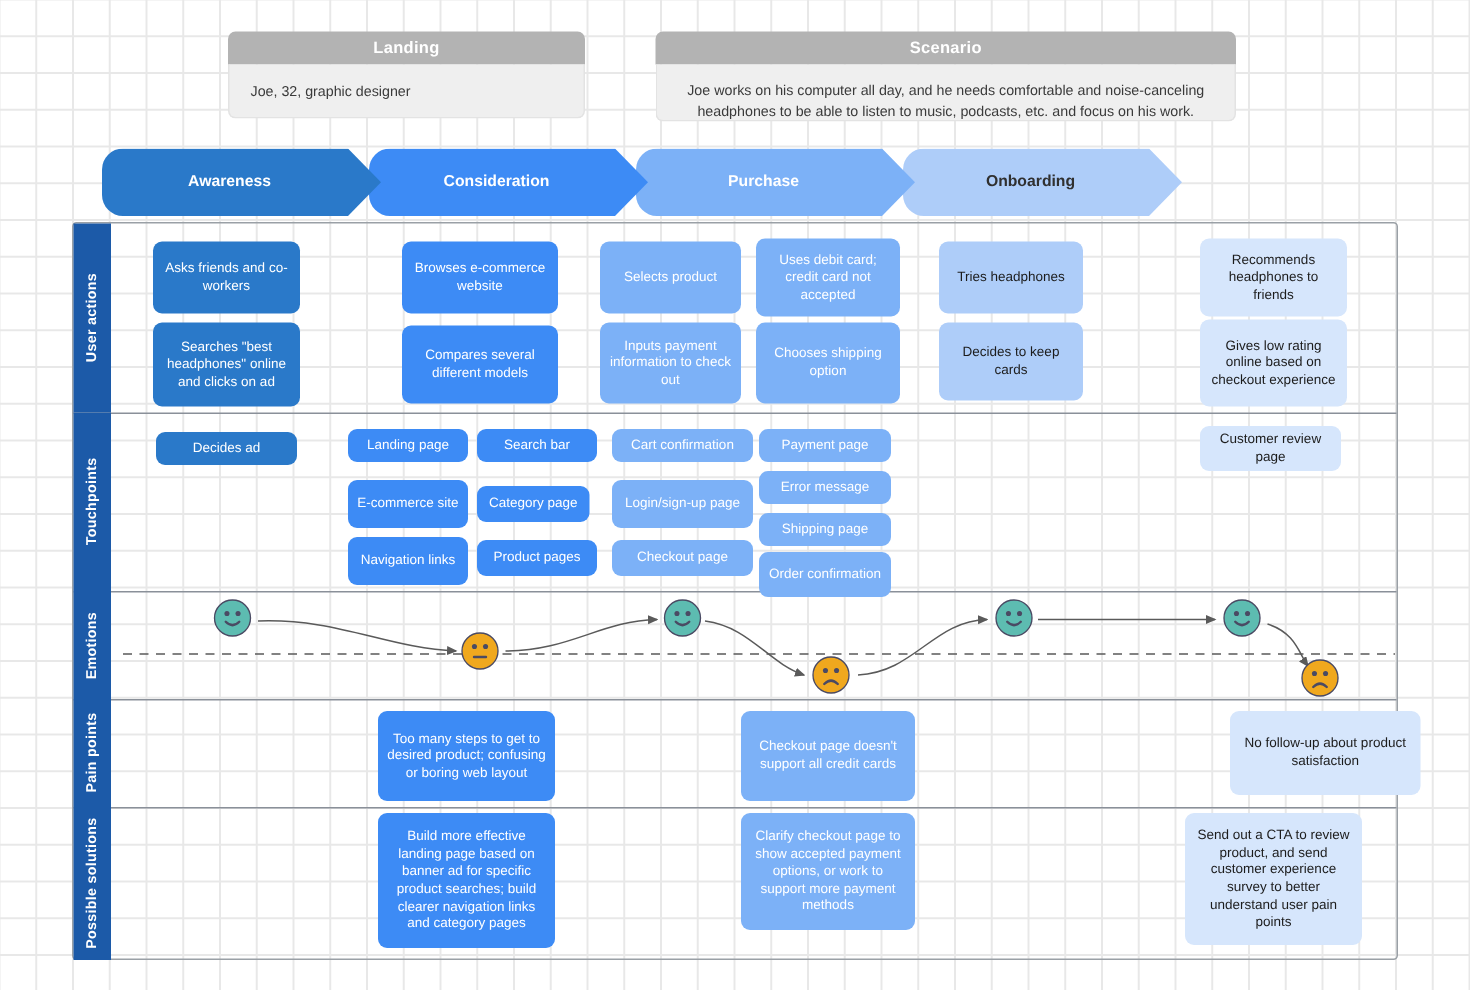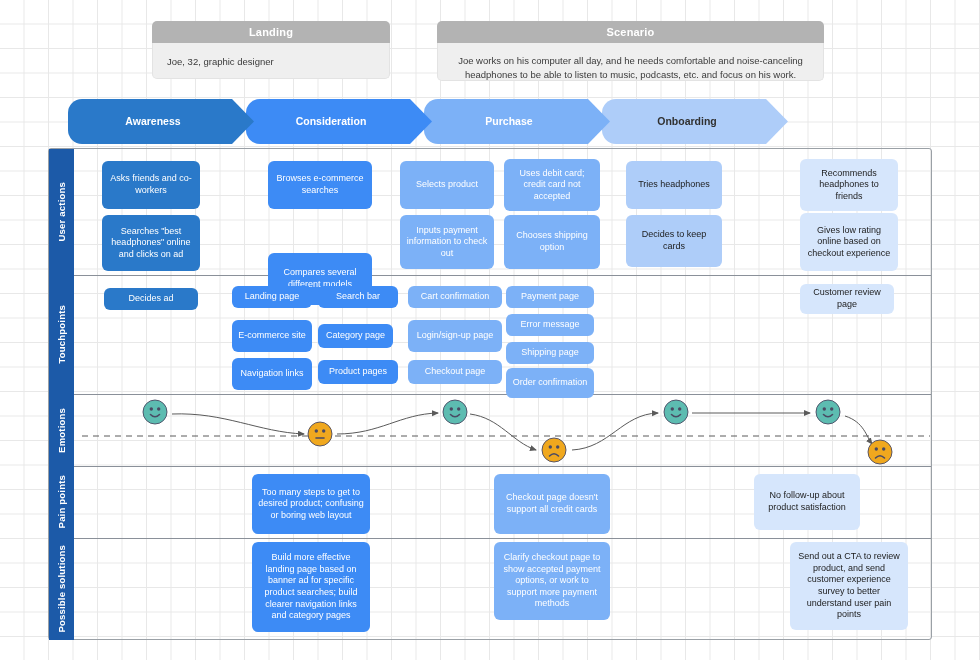--- a/index.html
+++ b/index.html
@@ -123,23 +123,23 @@
     </div>
 
   <div id="cards-layer">
       <div class="card" style="left: 102px; top: 161px; width: 98px; height: 48px; background: rgb(42, 121, 201); color: rgb(255, 255, 255);">
         <span>Asks friends and co-workers</span>
       </div>
       <div class="card" style="left: 102px; top: 215px; width: 98px; height: 56px; background: rgb(42, 121, 201); color: rgb(255, 255, 255);">
         <span>Searches "best headphones" online and clicks on ad</span>
       </div>
       <div class="card" style="left: 268px; top: 161px; width: 104px; height: 48px; background: rgb(61, 139, 245); color: rgb(255, 255, 255);">
-        <span>Browses e-commerce searches</span>
-      </div>
-      <div class="card" style="left: 268px; top: 217px; width: 104px; height: 52px; background: rgb(61, 139, 245); color: rgb(255, 255, 255); margin-top: 36px;">
+        <span>Browses e-commerce website</span>
+      </div>
+      <div class="card" style="left: 268px; top: 217px; width: 104px; height: 52px; background: rgb(61, 139, 245); color: rgb(255, 255, 255);">
         <span>Compares several different models</span>
       </div>
       <div class="card" style="left: 400px; top: 161px; width: 94px; height: 48px; background: rgb(124, 177, 247); color: rgb(255, 255, 255);">
         <span>Selects product</span>
       </div>
       <div class="card" style="left: 400px; top: 215px; width: 94px; height: 54px; background: rgb(124, 177, 247); color: rgb(255, 255, 255);">
         <span>Inputs payment information to check out</span>
       </div>
       <div class="card" style="left: 504px; top: 159px; width: 96px; height: 52px; background: rgb(124, 177, 247); color: rgb(255, 255, 255);">
         <span>Uses debit card; credit card not accepted</span>
@@ -203,21 +203,21 @@
       </div>
       <div class="card" style="left: 800px; top: 284px; width: 94px; height: 30px; background: rgb(214, 230, 252); color: rgb(28, 28, 28);">
         <span>Customer review page</span>
       </div>
       <div class="card" style="left: 252px; top: 474px; width: 118px; height: 60px; background: rgb(61, 139, 245); color: rgb(255, 255, 255);">
         <span>Too many steps to get to desired product; confusing or boring web layout</span>
       </div>
       <div class="card" style="left: 494px; top: 474px; width: 116px; height: 60px; background: rgb(124, 177, 247); color: rgb(255, 255, 255);">
         <span>Checkout page doesn't support all credit cards</span>
       </div>
-      <div class="card" style="left: 754px; top: 474px; width: 106px; height: 56px; background: rgb(214, 230, 252); color: rgb(28, 28, 28);">
+      <div class="card" style="left: 820px; top: 474px; width: 127px; height: 56px; background: rgb(214, 230, 252); color: rgb(28, 28, 28);">
         <span>No follow-up about product satisfaction</span>
       </div>
       <div class="card" style="left: 252px; top: 542px; width: 118px; height: 90px; background: rgb(61, 139, 245); color: rgb(255, 255, 255);">
         <span>Build more effective landing page based on banner ad for specific product searches; build clearer navigation links and category pages</span>
       </div>
       <div class="card" style="left: 494px; top: 542px; width: 116px; height: 78px; background: rgb(124, 177, 247); color: rgb(255, 255, 255);">
         <span>Clarify checkout page to show accepted payment options, or work to support more payment methods</span>
       </div>
       <div class="card" style="left: 790px; top: 542px; width: 118px; height: 88px; background: rgb(214, 230, 252); color: rgb(28, 28, 28);">
         <span>Send out a CTA to review product, and send customer experience survey to better understand user pain points</span>

